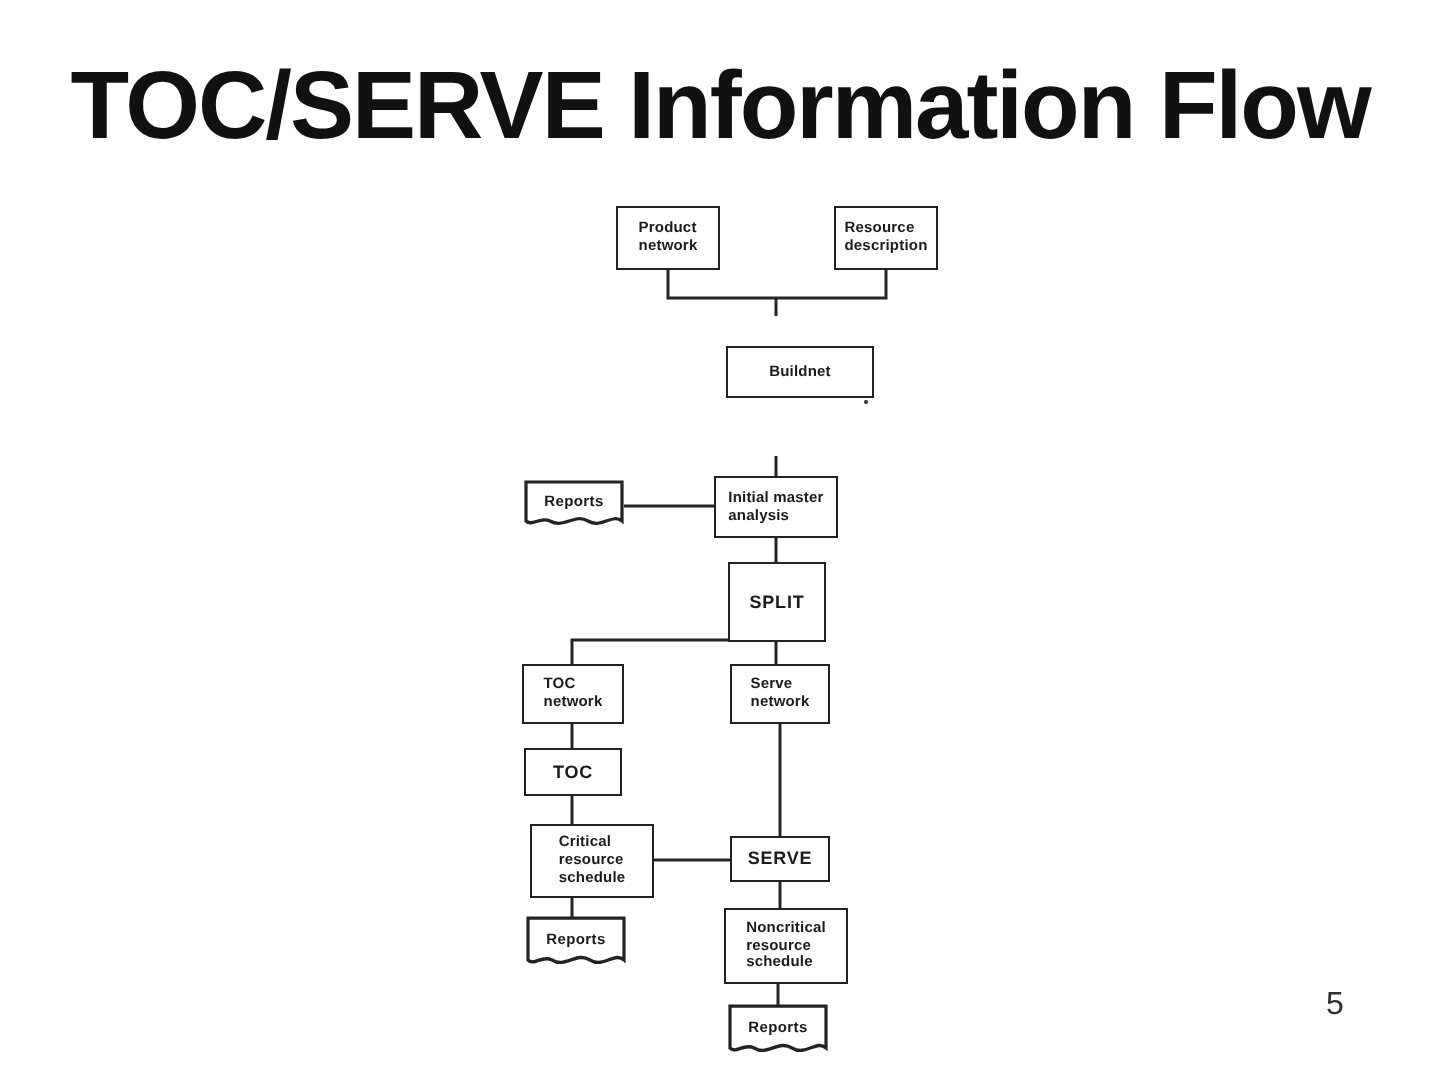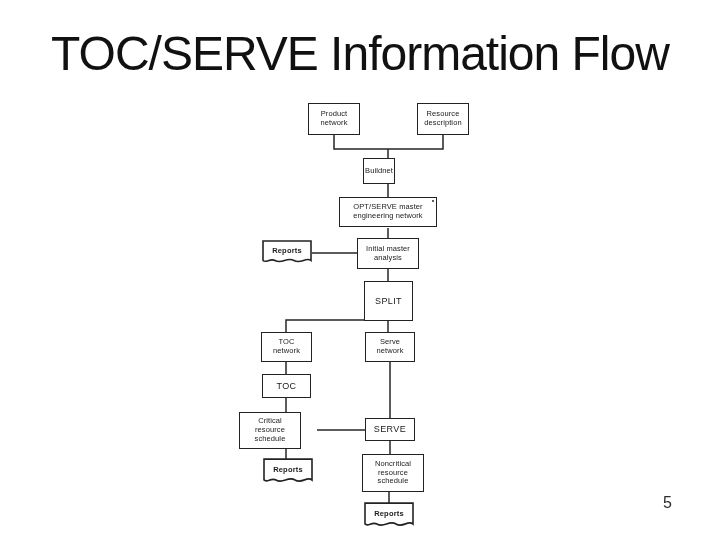--- a/index.html
+++ b/index.html
@@ -18,21 +18,21 @@
     background: #ffffff;
   }
   .title {
     position: absolute;
     top: 26px;
     left: 0;
     width: 720px;
     margin: 0;
     text-align: center;
     font-size: 48px;
-    font-weight: 400;
+    font-weight: 700;
     letter-spacing: -1px;
     color: #111111;
     white-space: nowrap;
   }
   .diagram {
     position: absolute;
     left: 0;
     top: 0;
     width: 720px;
     height: 540px;
@@ -50,22 +50,22 @@
     stroke-width: 1.5;
   }
   .node {
     position: absolute;
     box-sizing: border-box;
     border: 1.6px solid #232323;
     background: #ffffff;
     display: flex;
     align-items: center;
     justify-content: center;
-    text-align: center;
-    font-weight: 400;
+    text-align: left;
+    font-weight: 700;
     font-size: 7.5px;
     line-height: 1.18;
     color: #1b1b1b;
     white-space: pre-line;
     letter-spacing: 0.1px;
   }
   .node.big {
     font-size: 9px;
     letter-spacing: 0.4px;
   }
@@ -142,24 +142,22 @@
       <path d="M286,449 V459"></path>
       <path d="M389,492 V503"></path>
     </svg>
 
     <div class="node" style="left:308px;top:103px;width:52px;height:32px">Product
 network</div>
 
     <div class="node" style="left:417px;top:103px;width:52px;height:32px">Resource
 description</div>
 
-    <div class="node" style="left:363px;top:158px;width:32px;height:26px">Buildnet</div>
-
-    <div class="node" style="left:339px;top:197px;width:98px;height:30px">OPT/SERVE master
-engineering network</div>
+    <div class="node" style="left:363px;top:173px;width:74px;height:26px">Buildnet</div>
+
 
     <div class="doc" style="left:262px;top:240px;width:50px;height:28px">
       <svg class="doc-shape" viewBox="0 0 50 28" preserveAspectRatio="none">
         <path d="M1,1 H49 V20.5 C44,16.5 39,24.5 32,20.5 C25,16.5 20,24.5 13,20.5 C8,18 4,23.5 1,20.5 Z"></path>
       </svg>
       <span class="doc-label">Reports</span>
     </div>
 
     <div class="node" style="left:357px;top:238px;width:62px;height:31px">Initial master
 analysis</div>
@@ -167,21 +165,21 @@
     <div class="node big" style="left:364px;top:281px;width:49px;height:40px">SPLIT</div>
 
     <div class="node" style="left:261px;top:332px;width:51px;height:30px">TOC
 network</div>
 
     <div class="node" style="left:365px;top:332px;width:50px;height:30px">Serve
 network</div>
 
     <div class="node big" style="left:262px;top:374px;width:49px;height:24px">TOC</div>
 
-    <div class="node" style="left:239px;top:412px;width:62px;height:37px">Critical
+    <div class="node" style="left:265px;top:412px;width:62px;height:37px">Critical
 resource
 schedule</div>
 
     <div class="node big" style="left:365px;top:418px;width:50px;height:23px">SERVE</div>
 
     <div class="doc" style="left:263px;top:458px;width:50px;height:30px">
       <svg class="doc-shape" viewBox="0 0 50 28" preserveAspectRatio="none">
         <path d="M1,1 H49 V20.5 C44,16.5 39,24.5 32,20.5 C25,16.5 20,24.5 13,20.5 C8,18 4,23.5 1,20.5 Z"></path>
       </svg>
       <span class="doc-label">Reports</span>

